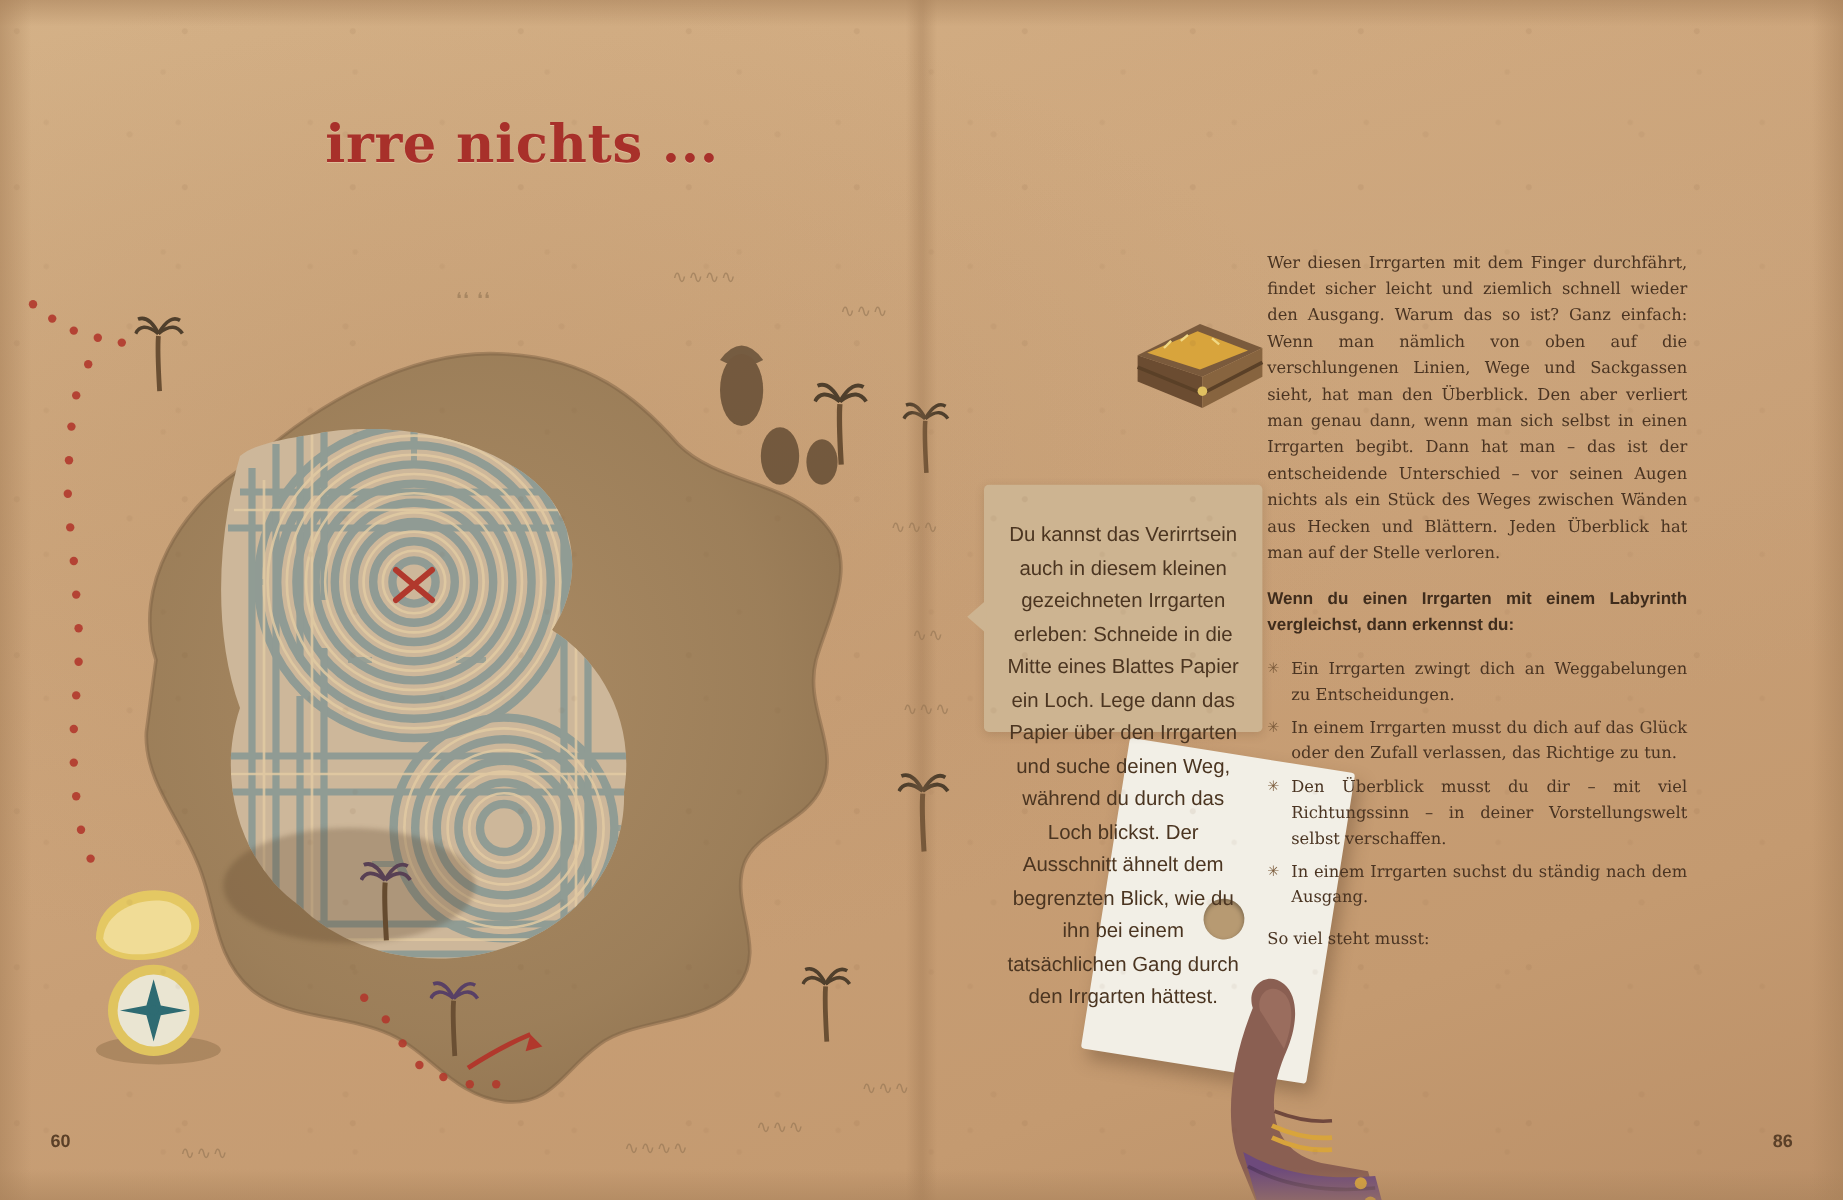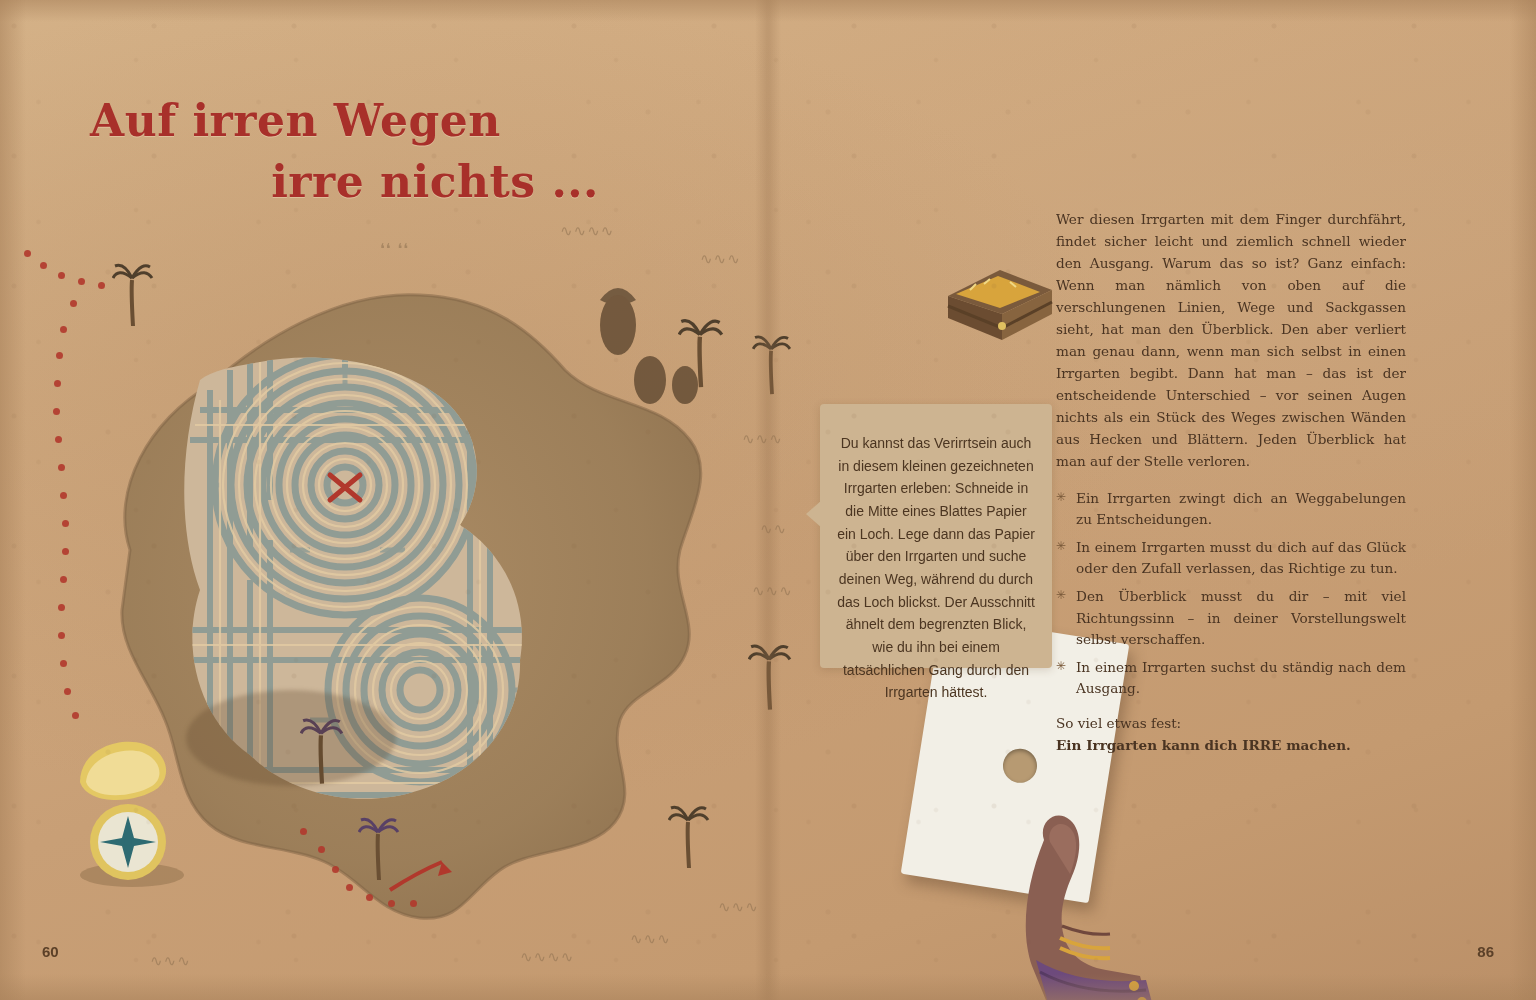--- a/index.html
+++ b/index.html
@@ -83,27 +83,27 @@
     font-family:"DejaVu Serif", serif; font-size:13.6px; line-height:1.55; color:#4a3422;
   }
   ul.bullets li:before {
     content:"✳"; position:absolute; left:0; top:0; color:#7a5a3a; font-size:12px;
   }
   .closing { font-family:"DejaVu Serif", serif; font-size:13.6px; color:#4a3422; line-height:1.6; }
   .closing .bold { font-weight:bold; }
 
   
   .callout {
-    position:absolute; left:820px; top:404px; width:232px; height:264px;
+    position:absolute; left:820px; top:404px; width:232px; height:206px;
     background:#cdb491;
     border-radius:4px;
     box-shadow:0 2px 8px rgba(90,60,35,.18);
     padding:28px 16px 14px 16px;
     font-family:"Liberation Sans", sans-serif;
-    font-size:14px; line-height:1.62; color:#4b3521;
+    font-size:17px; line-height:1.62; color:#4b3521;
     text-align:center;
   }
   
   .callout:after{
     content:""; position:absolute; left:-14px; top:96px;
     border-width:14px 16px 14px 0; border-style:solid;
     border-color:transparent #cdb491 transparent transparent;
   }
 
   
@@ -406,36 +406,35 @@
       <path d="M30,192 q44,24 106,18" stroke="#563a63" stroke-width="3" fill="none"></path>
       <circle cx="124" cy="206" r="5" fill="#d8a43c"></circle>
       <circle cx="132" cy="222" r="5" fill="#d8a43c"></circle>
       <path d="M52,146 q26,10 48,8" stroke="#70483d" stroke-width="3" fill="none"></path>
       <path d="M50,158 q26,12 50,10" stroke="#d8a43c" stroke-width="4" fill="none"></path>
       <path d="M50,168 q26,12 50,10" stroke="#d8a43c" stroke-width="4" fill="none"></path>
     </svg>
   </div>
 
   <h1 class="headline">
-    <span class="l1">Auf irren Wegen</span>
     <span class="l2">irre nichts ...</span>
   </h1>
 
 
   <div class="bodycol">
     <p>Wer diesen Irrgarten mit dem Finger durchfährt, findet sicher leicht und ziemlich schnell wieder den Ausgang. Warum das so ist? Ganz einfach: Wenn man nämlich von oben auf die verschlungenen Linien, Wege und Sackgassen sieht, hat man den Überblick. Den aber verliert man genau dann, wenn man sich selbst in einen Irrgarten begibt. Dann hat man – das ist der entscheidende Unterschied – vor seinen Augen nichts als ein Stück des Weges zwischen Wänden aus Hecken und Blättern. Jeden Überblick hat man auf der Stelle verloren.</p>
+    <p class="subhead">Wenn du einen Irrgarten mit einem Labyrinth vergleichst, dann erkennst du:</p>
     <ul class="bullets">
       <li>Ein Irrgarten zwingt dich an Weggabelungen zu Entscheidungen.</li>
       <li>In einem Irrgarten musst du dich auf das Glück oder den Zufall verlassen, das Richtige zu tun.</li>
       <li>Den Überblick musst du dir – mit viel Richtungssinn – in deiner Vorstellungswelt selbst verschaffen.</li>
       <li>In einem Irrgarten suchst du ständig nach dem Ausgang.</li>
     </ul>
     <div class="closing">
-      <div>So viel etwas fest:</div>
-      <div class="bold">Ein Irrgarten kann dich IRRE machen.</div>
+      <div>So viel steht musst:</div>
     </div>
   </div>
 
   <div class="callout">
     <div>Du kannst das Verirrtsein auch in diesem kleinen gezeichneten Irrgarten erleben: Schneide in die Mitte eines Blattes Papier ein Loch. Lege dann das Papier über den Irrgarten und suche deinen Weg, während du durch das Loch blickst. Der Ausschnitt ähnelt dem begrenzten Blick, wie du ihn bei einem tatsächlichen Gang durch den Irrgarten hättest.</div>
   </div>
 
   <div class="pagenum left">60</div>
   <div class="pagenum right">86</div>
 

